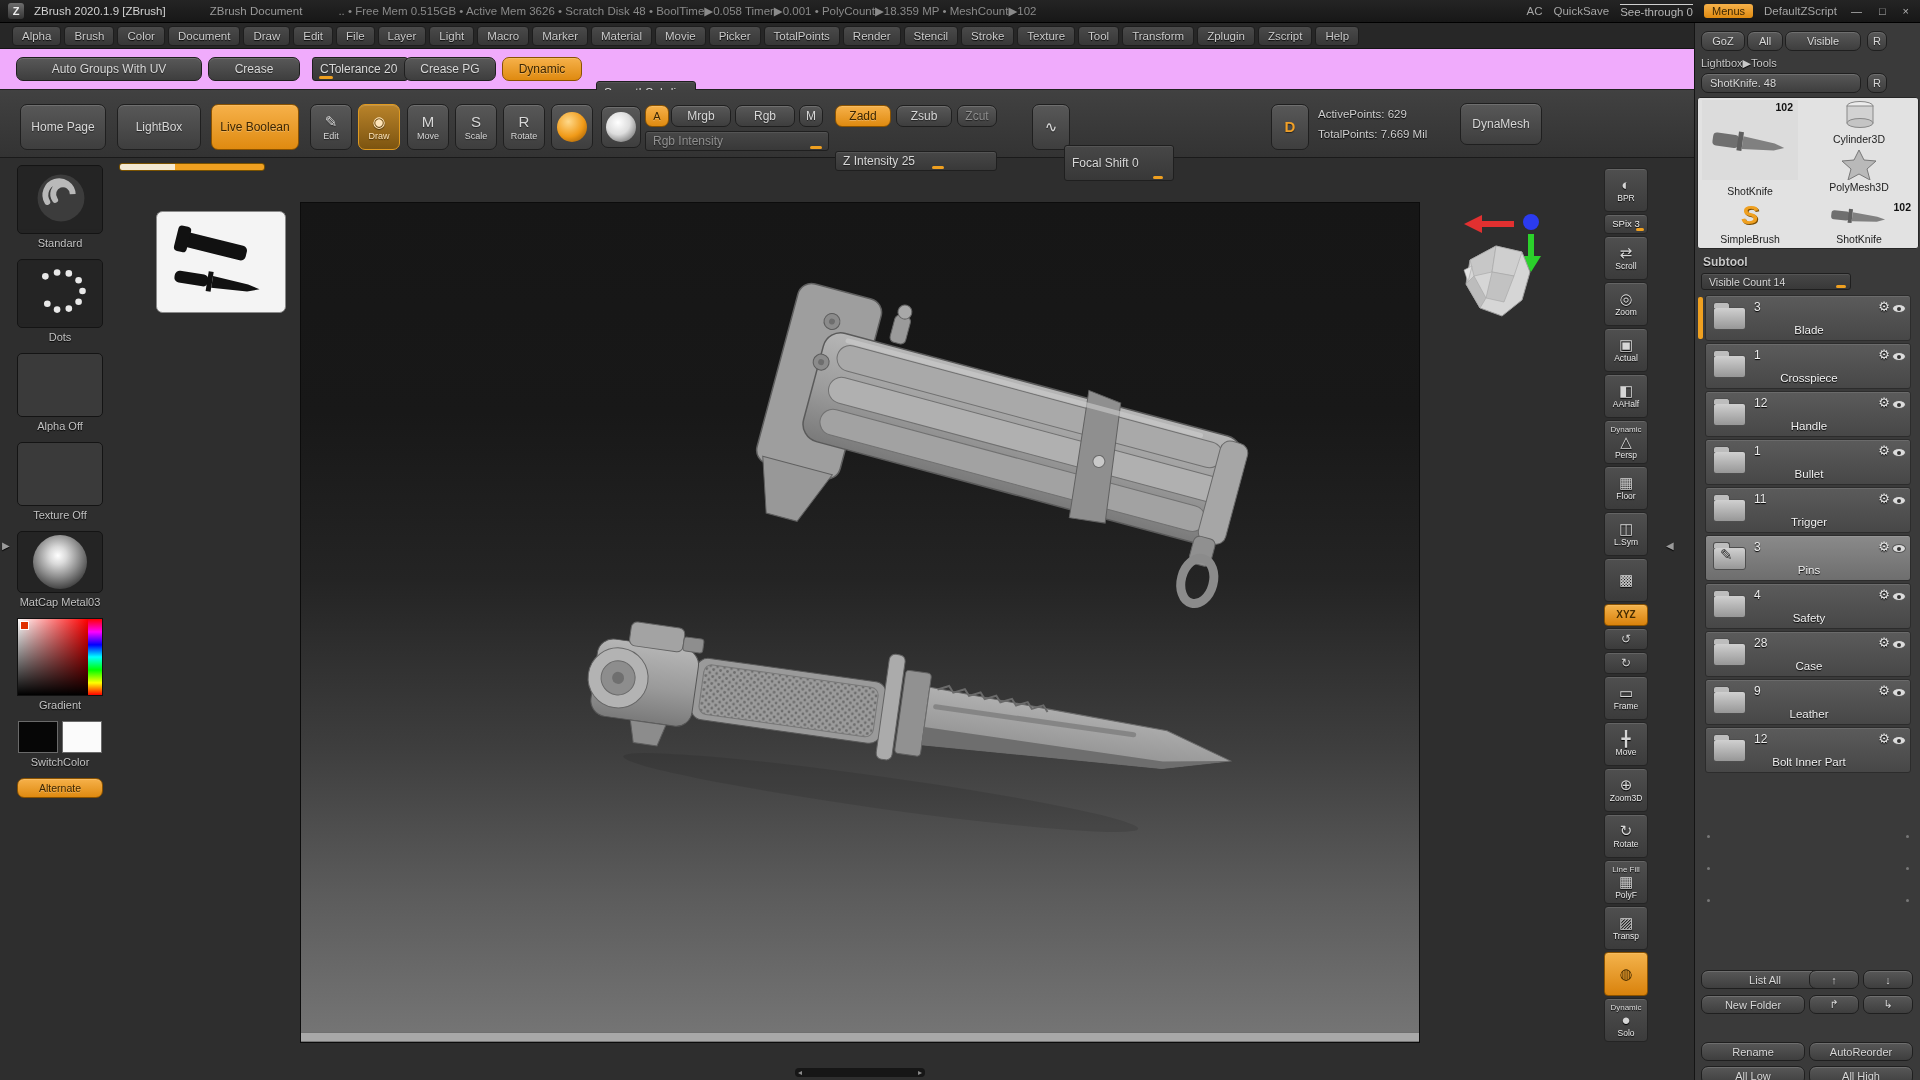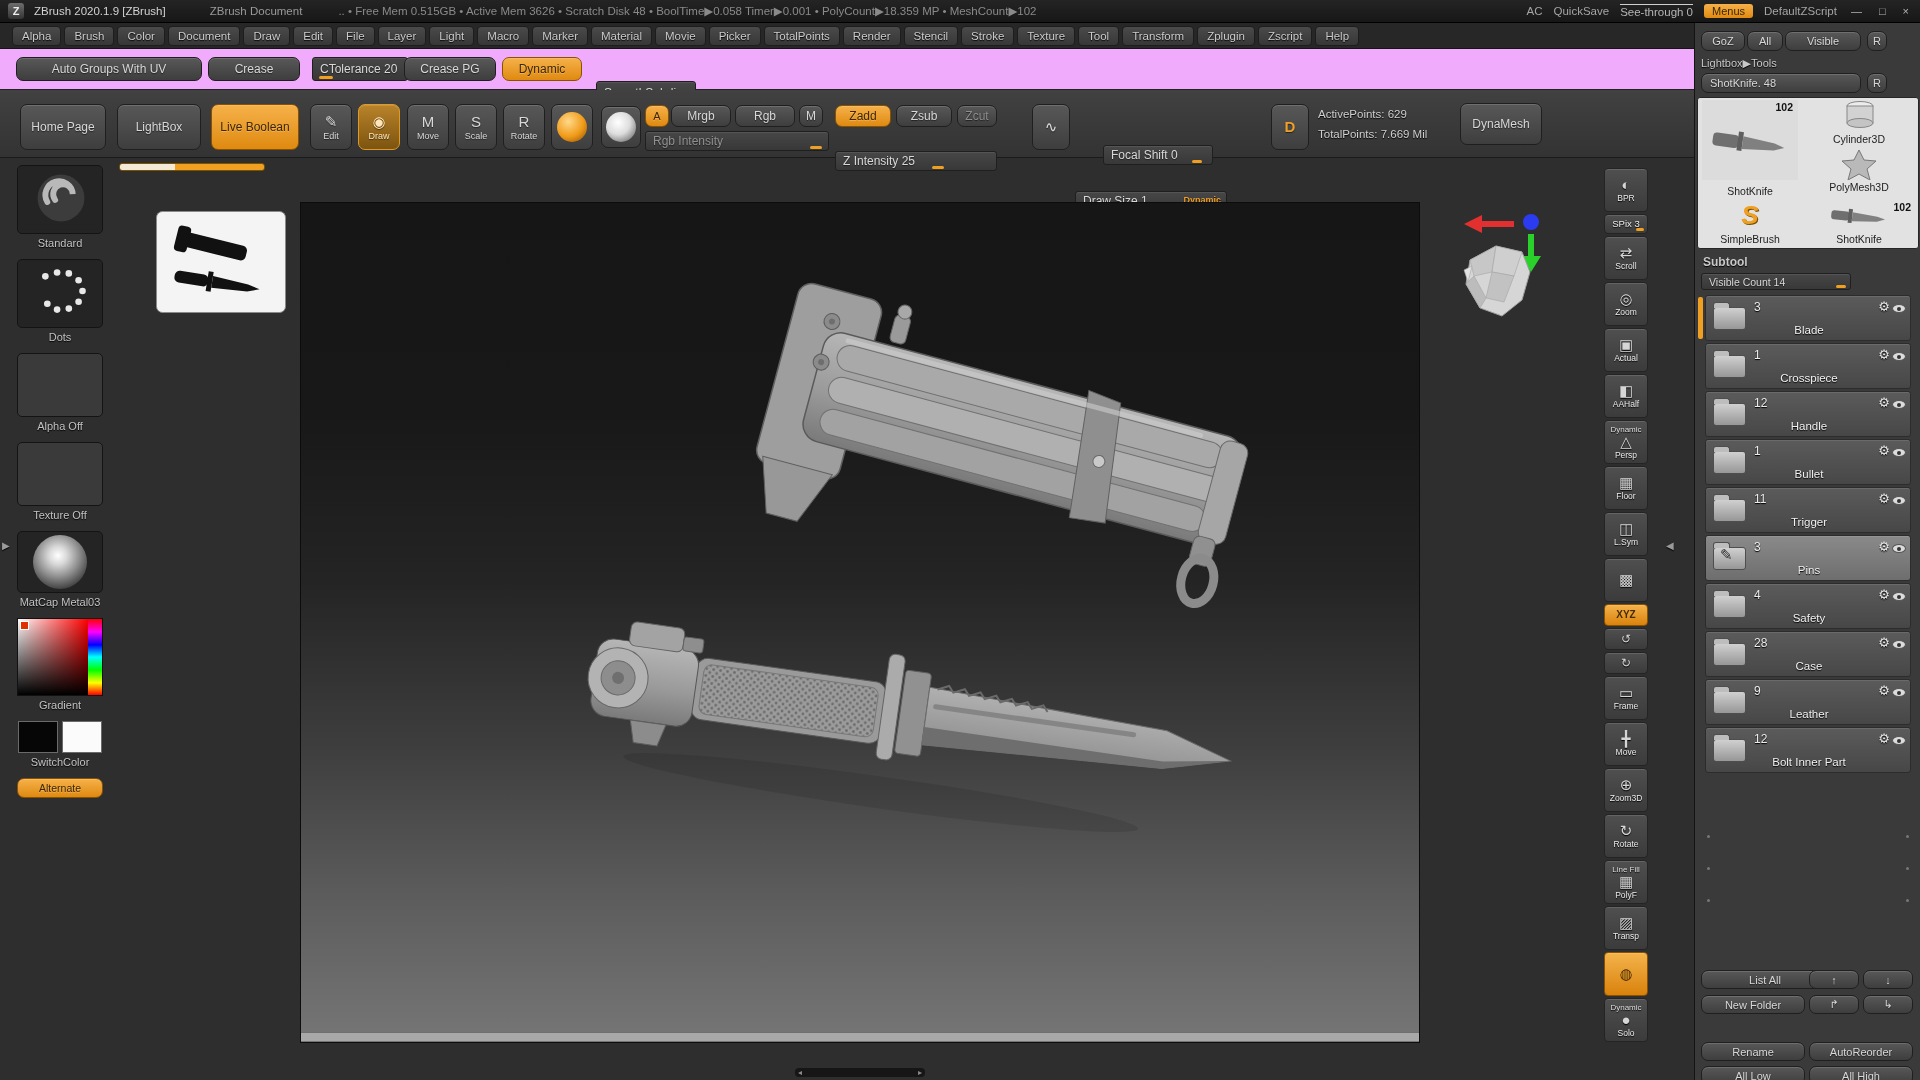--- a/index.html
+++ b/index.html
@@ -241,21 +241,21 @@
   <div class="abs btn" style="left:896px;top:15px;width:56px;height:22px">Zsub</div>
   <div class="abs btn dis" style="left:957px;top:15px;width:40px;height:22px">Zcut</div>
   <div class="abs zslider" style="left:835px;top:41px;width:162px;height:20px">
       <span>Z Intensity 25</span>
       <i class="notch" style="left:96px;width:12px"></i>
     </div>
 
   <div class="abs btn tile" style="left:1032px;top:14px;width:38px;height:46px">
     <span class="glyph">∿</span>
   </div>
-  <div class="abs zslider" style="left:1103px;top:15px;width:110px;height:20px">
+  <div class="abs zslider" style="left:1064px;top:15px;width:110px;height:36px">
       <span>Focal Shift 0</span>
       <i class="notch" style="left:88px;width:10px"></i>
     </div>
   <div class="abs zslider" style="left:1075px;top:41px;width:152px;height:20px">
       <span>Draw Size 1</span>
       <i class="notch" style="right:4px;width:10px"></i>
       <span class="dyn-badge">Dynamic</span>
     </div>
   <div class="abs btn tile" style="left:1271px;top:14px;width:38px;height:46px">
     <span class="glyph" style="color:#f0a028;font-weight:bold">D</span>

